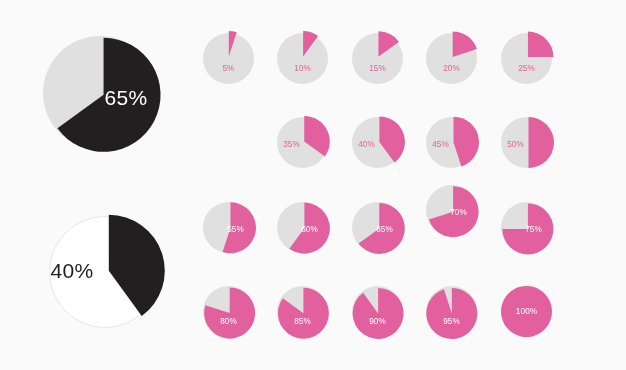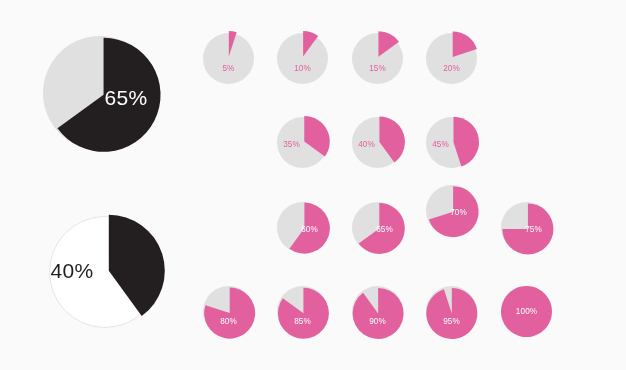--- a/index.html
+++ b/index.html
@@ -79,20 +79,29 @@
     </div>
     <div class="cell-wrap" style="left: 417px; top: 23.5px; width: 69px; height: 69px;">
       <svg width="69" height="69" viewBox="0 0 69 69" class="chart-svg">
         <circle cx="34.5" cy="34.5" r="25.5" fill="#e0e0e0"></circle>
         <g transform="translate(1.18,-1.62)">
           <path d="M 34.5 34.5 L 34.5 9 A 25.5 25.5 0 0 1 58.75194116552642 26.62006664343884 Z" fill="#e2609e"></path>
         </g>
         <text x="34.5" y="44.5" fill="#e2609e" class="pct-label small-label">20%</text>
       </svg>
     </div>
+    <div class="cell-wrap" style="left: 491.5px; top: 23.5px; width: 69px; height: 69px;">
+      <svg width="69" height="69" viewBox="0 0 69 69" class="chart-svg">
+        <circle cx="34.5" cy="34.5" r="25.5" fill="#e0e0e0"></circle>
+        <g transform="translate(1.41,-1.41)">
+          <path d="M 34.5 34.5 L 34.5 9 A 25.5 25.5 0 0 1 60 34.5 Z" fill="#e2609e"></path>
+        </g>
+        <text x="34.5" y="44.5" fill="#e2609e" class="pct-label small-label">25%</text>
+      </svg>
+    </div>
     <div class="cell-wrap" style="left: 268px; top: 108px; width: 69px; height: 69px;">
       <svg width="69" height="69" viewBox="0 0 69 69" class="chart-svg">
         <circle cx="34.5" cy="34.5" r="25.5" fill="#e0e0e0"></circle>
         <g transform="translate(1.78,-0.91)">
           <path d="M 34.5 34.5 L 34.5 9 A 25.5 25.5 0 0 1 55.12993335656116 49.48852393345807 Z" fill="#e2609e"></path>
         </g>
         <text x="23.5" y="36.5" fill="#e2609e" class="pct-label small-label">35%</text>
       </svg>
     </div>
     <div class="cell-wrap" style="left: 342.5px; top: 108px; width: 69px; height: 69px;">
@@ -104,20 +113,38 @@
         <text x="23.5" y="36.5" fill="#e2609e" class="pct-label small-label">40%</text>
       </svg>
     </div>
     <div class="cell-wrap" style="left: 417px; top: 108px; width: 69px; height: 69px;">
       <svg width="69" height="69" viewBox="0 0 69 69" class="chart-svg">
         <circle cx="34.5" cy="34.5" r="25.5" fill="#e0e0e0"></circle>
         <g transform="translate(1.98,-0.31)">
           <path d="M 34.5 34.5 L 34.5 9 A 25.5 25.5 0 0 1 42.37993335656116 58.75194116552642 Z" fill="#e2609e"></path>
         </g>
         <text x="23.5" y="36.5" fill="#e2609e" class="pct-label small-label">45%</text>
+      </svg>
+    </div>
+    <div class="cell-wrap" style="left: 491.5px; top: 108px; width: 69px; height: 69px;">
+      <svg width="69" height="69" viewBox="0 0 69 69" class="chart-svg">
+        <circle cx="34.5" cy="34.5" r="25.5" fill="#e0e0e0"></circle>
+        <g transform="translate(2.00,0.00)">
+          <path d="M 34.5 34.5 L 34.5 9 A 25.5 25.5 0 0 1 34.5 60 Z" fill="#e2609e"></path>
+        </g>
+        <text x="23.5" y="36.5" fill="#e2609e" class="pct-label small-label">50%</text>
+      </svg>
+    </div>
+    <div class="cell-wrap" style="left: 193.5px; top: 192.5px; width: 69px; height: 69px;">
+      <svg width="69" height="69" viewBox="0 0 69 69" class="chart-svg">
+        <circle cx="34.5" cy="34.5" r="25.5" fill="#e0e0e0"></circle>
+        <g transform="translate(1.98,0.31)">
+          <path d="M 34.5 34.5 L 34.5 9 A 25.5 25.5 0 1 1 26.620066643438832 58.75194116552641 Z" fill="#e2609e"></path>
+        </g>
+        <text x="41.5" y="36.5" fill="#ffffff" class="pct-label small-label">55%</text>
       </svg>
     </div>
     <div class="cell-wrap" style="left: 268px; top: 192.5px; width: 69px; height: 69px;">
       <svg width="69" height="69" viewBox="0 0 69 69" class="chart-svg">
         <circle cx="34.5" cy="34.5" r="25.5" fill="#e0e0e0"></circle>
         <g transform="translate(1.90,0.62)">
           <path d="M 34.5 34.5 L 34.5 9 A 25.5 25.5 0 1 1 19.511476066541938 55.12993335656116 Z" fill="#e2609e"></path>
         </g>
         <text x="41.5" y="36.5" fill="#ffffff" class="pct-label small-label">60%</text>
       </svg>

